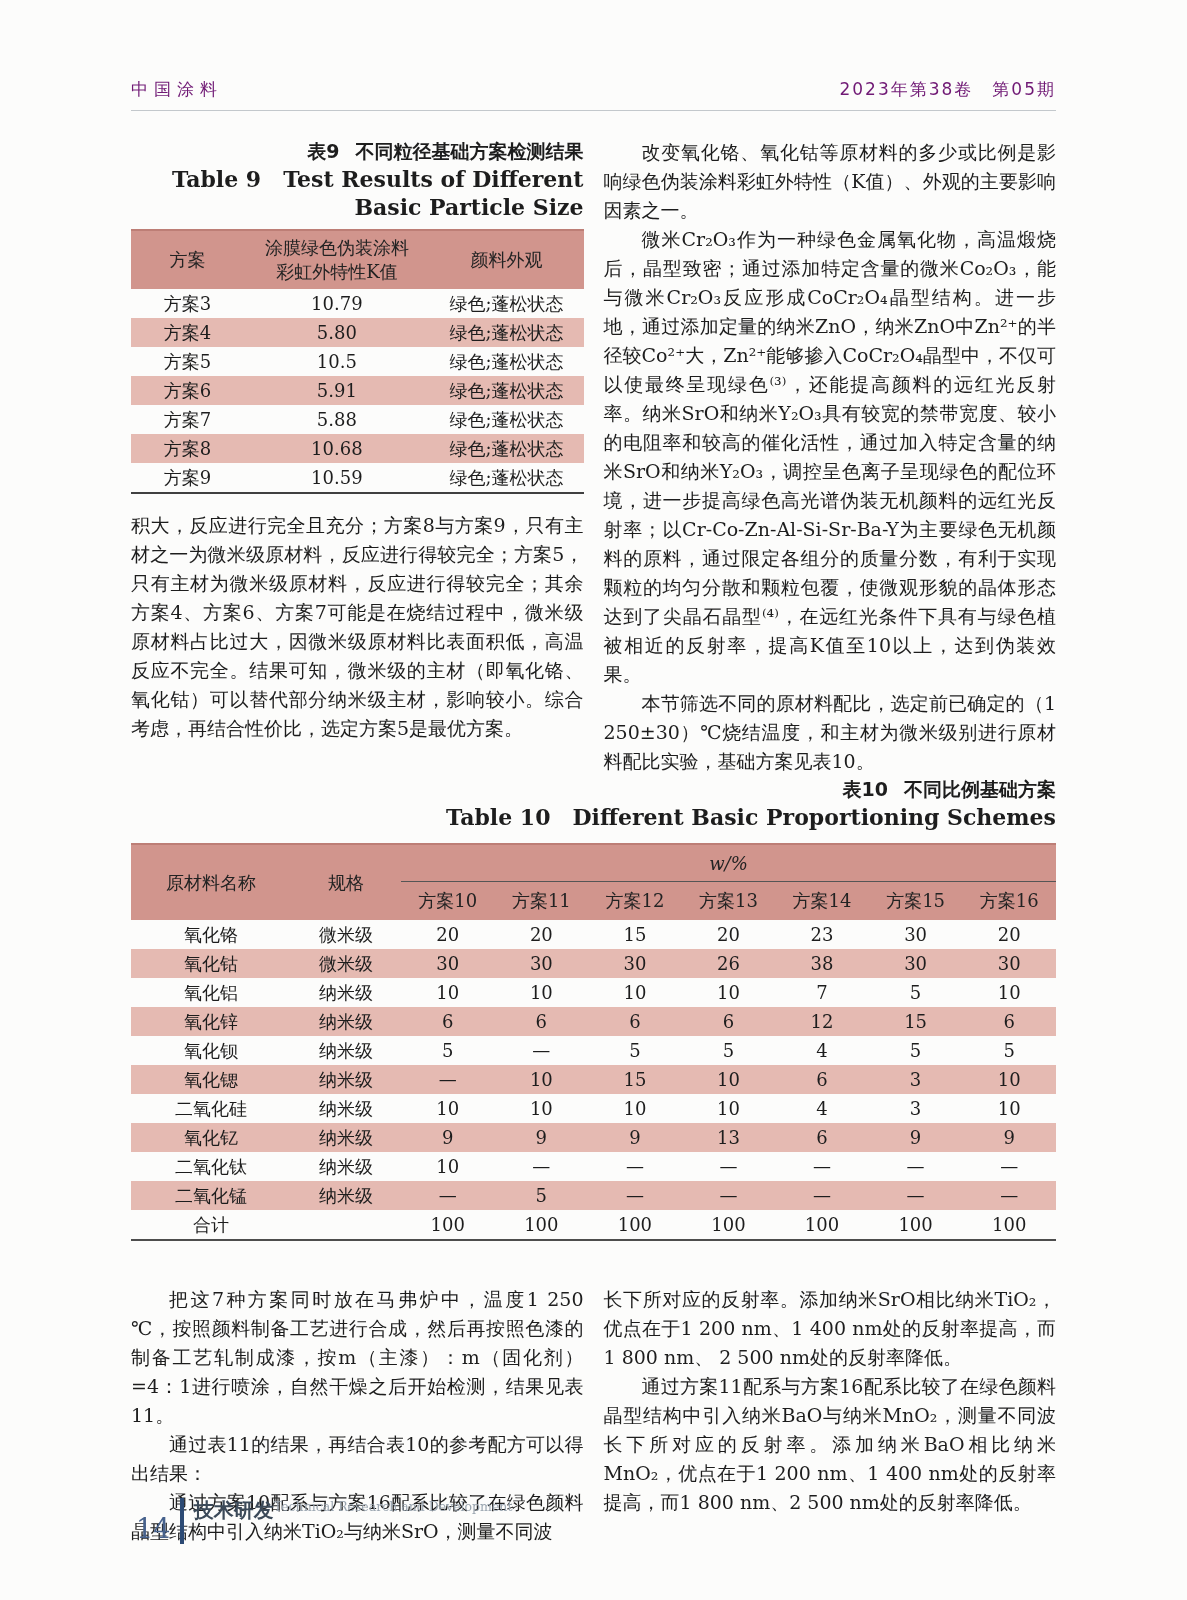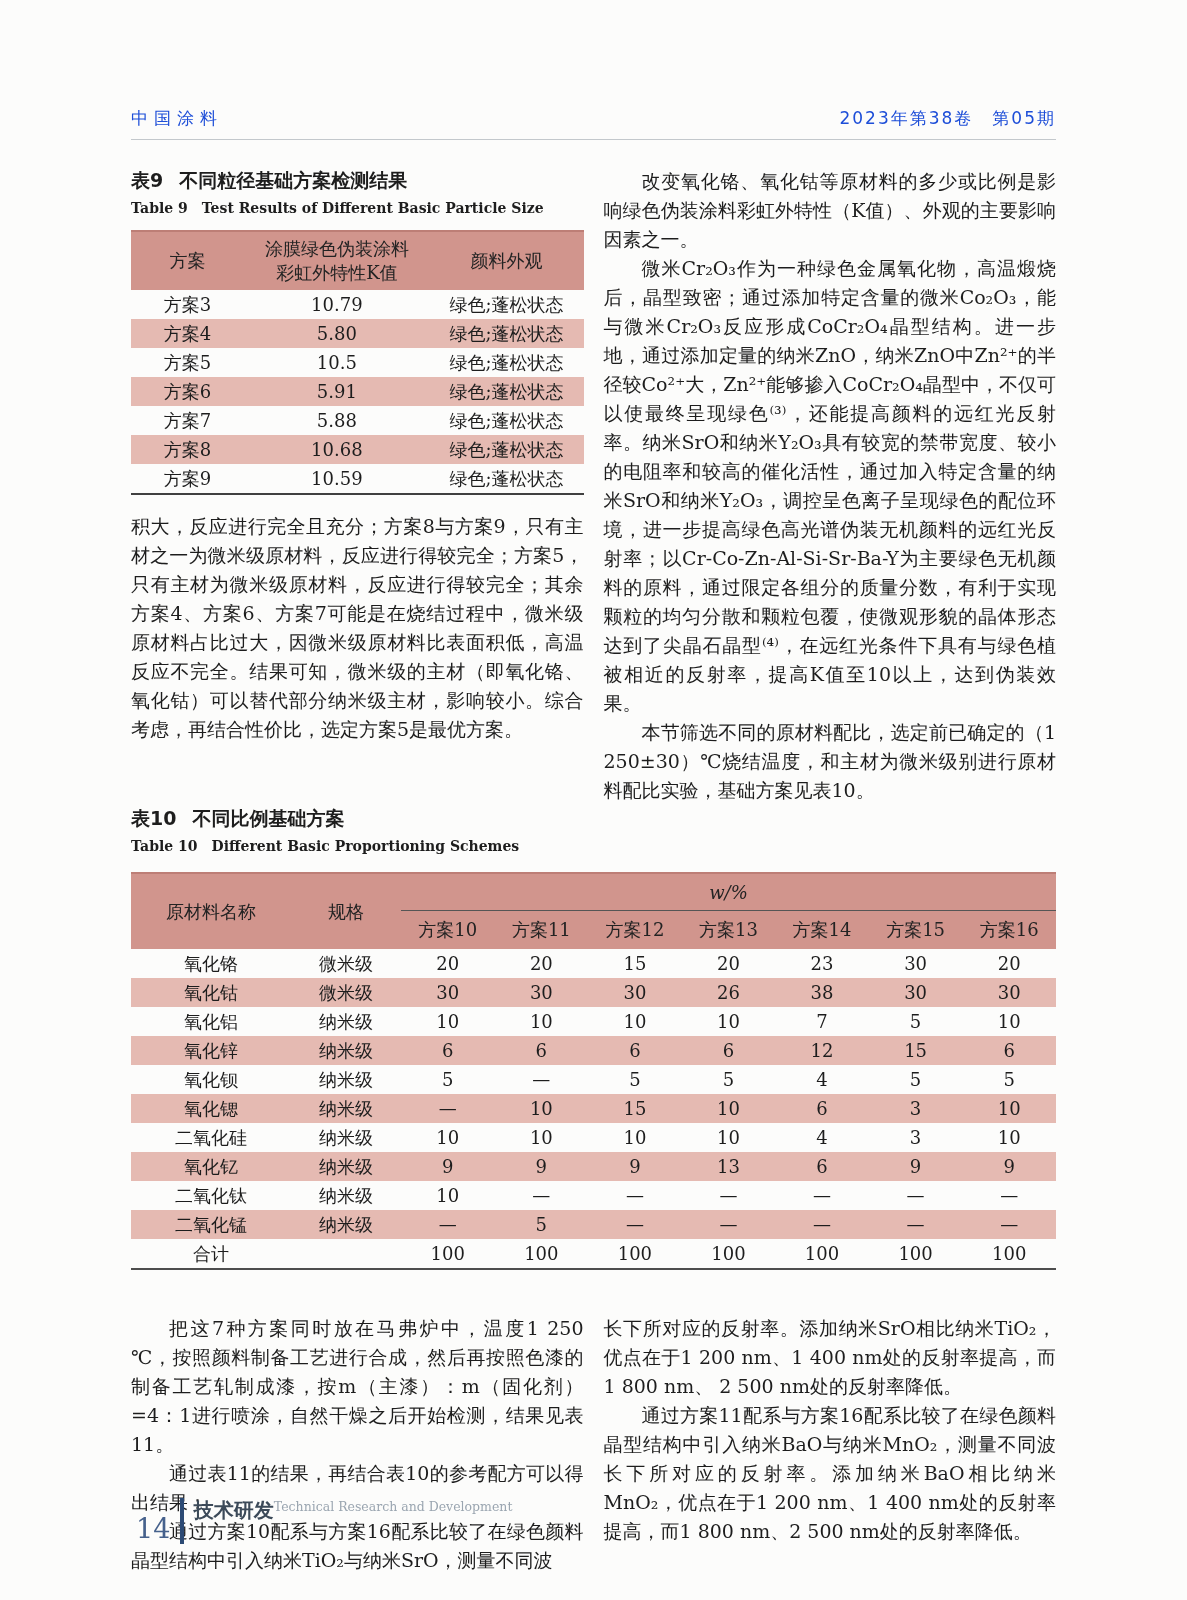--- a/index.html
+++ b/index.html
@@ -12,24 +12,23 @@
     padding:78px 131px 0 131px;
     font-family:"DejaVu Serif","Liberation Serif",serif;
     color:#1d1d1d;
     overflow:hidden;
   }
   
   .page-header{
     display:flex;justify-content:space-between;align-items:flex-start;
     border-bottom:1.5px solid #c3c8cc;
     padding-bottom:9px;
-    color:#1d4ed8;
+    color:#701a75;
     font-size:17px;
     font-family:"DejaVu Sans","Liberation Sans",sans-serif;
-    margin-top:29px;
   }
   .page-header .journal{letter-spacing:6px;}
   .page-header .issue{letter-spacing:2px;}
   
   .cols{display:flex;gap:20px;}
   .col{flex:1;min-width:0;}
   .top-cols{margin-top:27px;}
   .bottom-cols{margin-top:44px;}
   
   .body-p{
@@ -43,27 +42,27 @@
   
   .sec-heading{
     margin-top:7px;
     font-family:"DejaVu Sans","Liberation Sans",sans-serif;
     font-weight:bold;
     font-size:19.5px;
     color:#b03a28;
   }
   .sec-heading .sec-no{margin-right:16px;}
   
-  .tbl-title{text-align:left;font-weight:bold;}
+  .tbl-title{text-align:right;font-weight:bold;}
   .tt-cn{
     font-family:"DejaVu Sans","Liberation Sans",sans-serif;
     font-size:19px;line-height:27px;
   }
   .tt-cn .gap{display:inline-block;width:16px;}
-  .tt-en{font-size:14px;line-height:28px;font-family:"DejaVu Serif","Liberation Serif",serif;}
+  .tt-en{font-size:22px;line-height:28px;font-family:"DejaVu Serif","Liberation Serif",serif;}
   
   table{border-collapse:collapse;width:100%;table-layout:fixed;}
   .t9{margin-top:8px;border-bottom:2px solid #404040;font-size:18px;}
   .t10{border-bottom:2px solid #4d4d4d;font-size:18px;}
   thead th{
     background:#d1958d;
     font-weight:normal;
     color:#232323;
     padding:5px 3px;
     vertical-align:middle;

